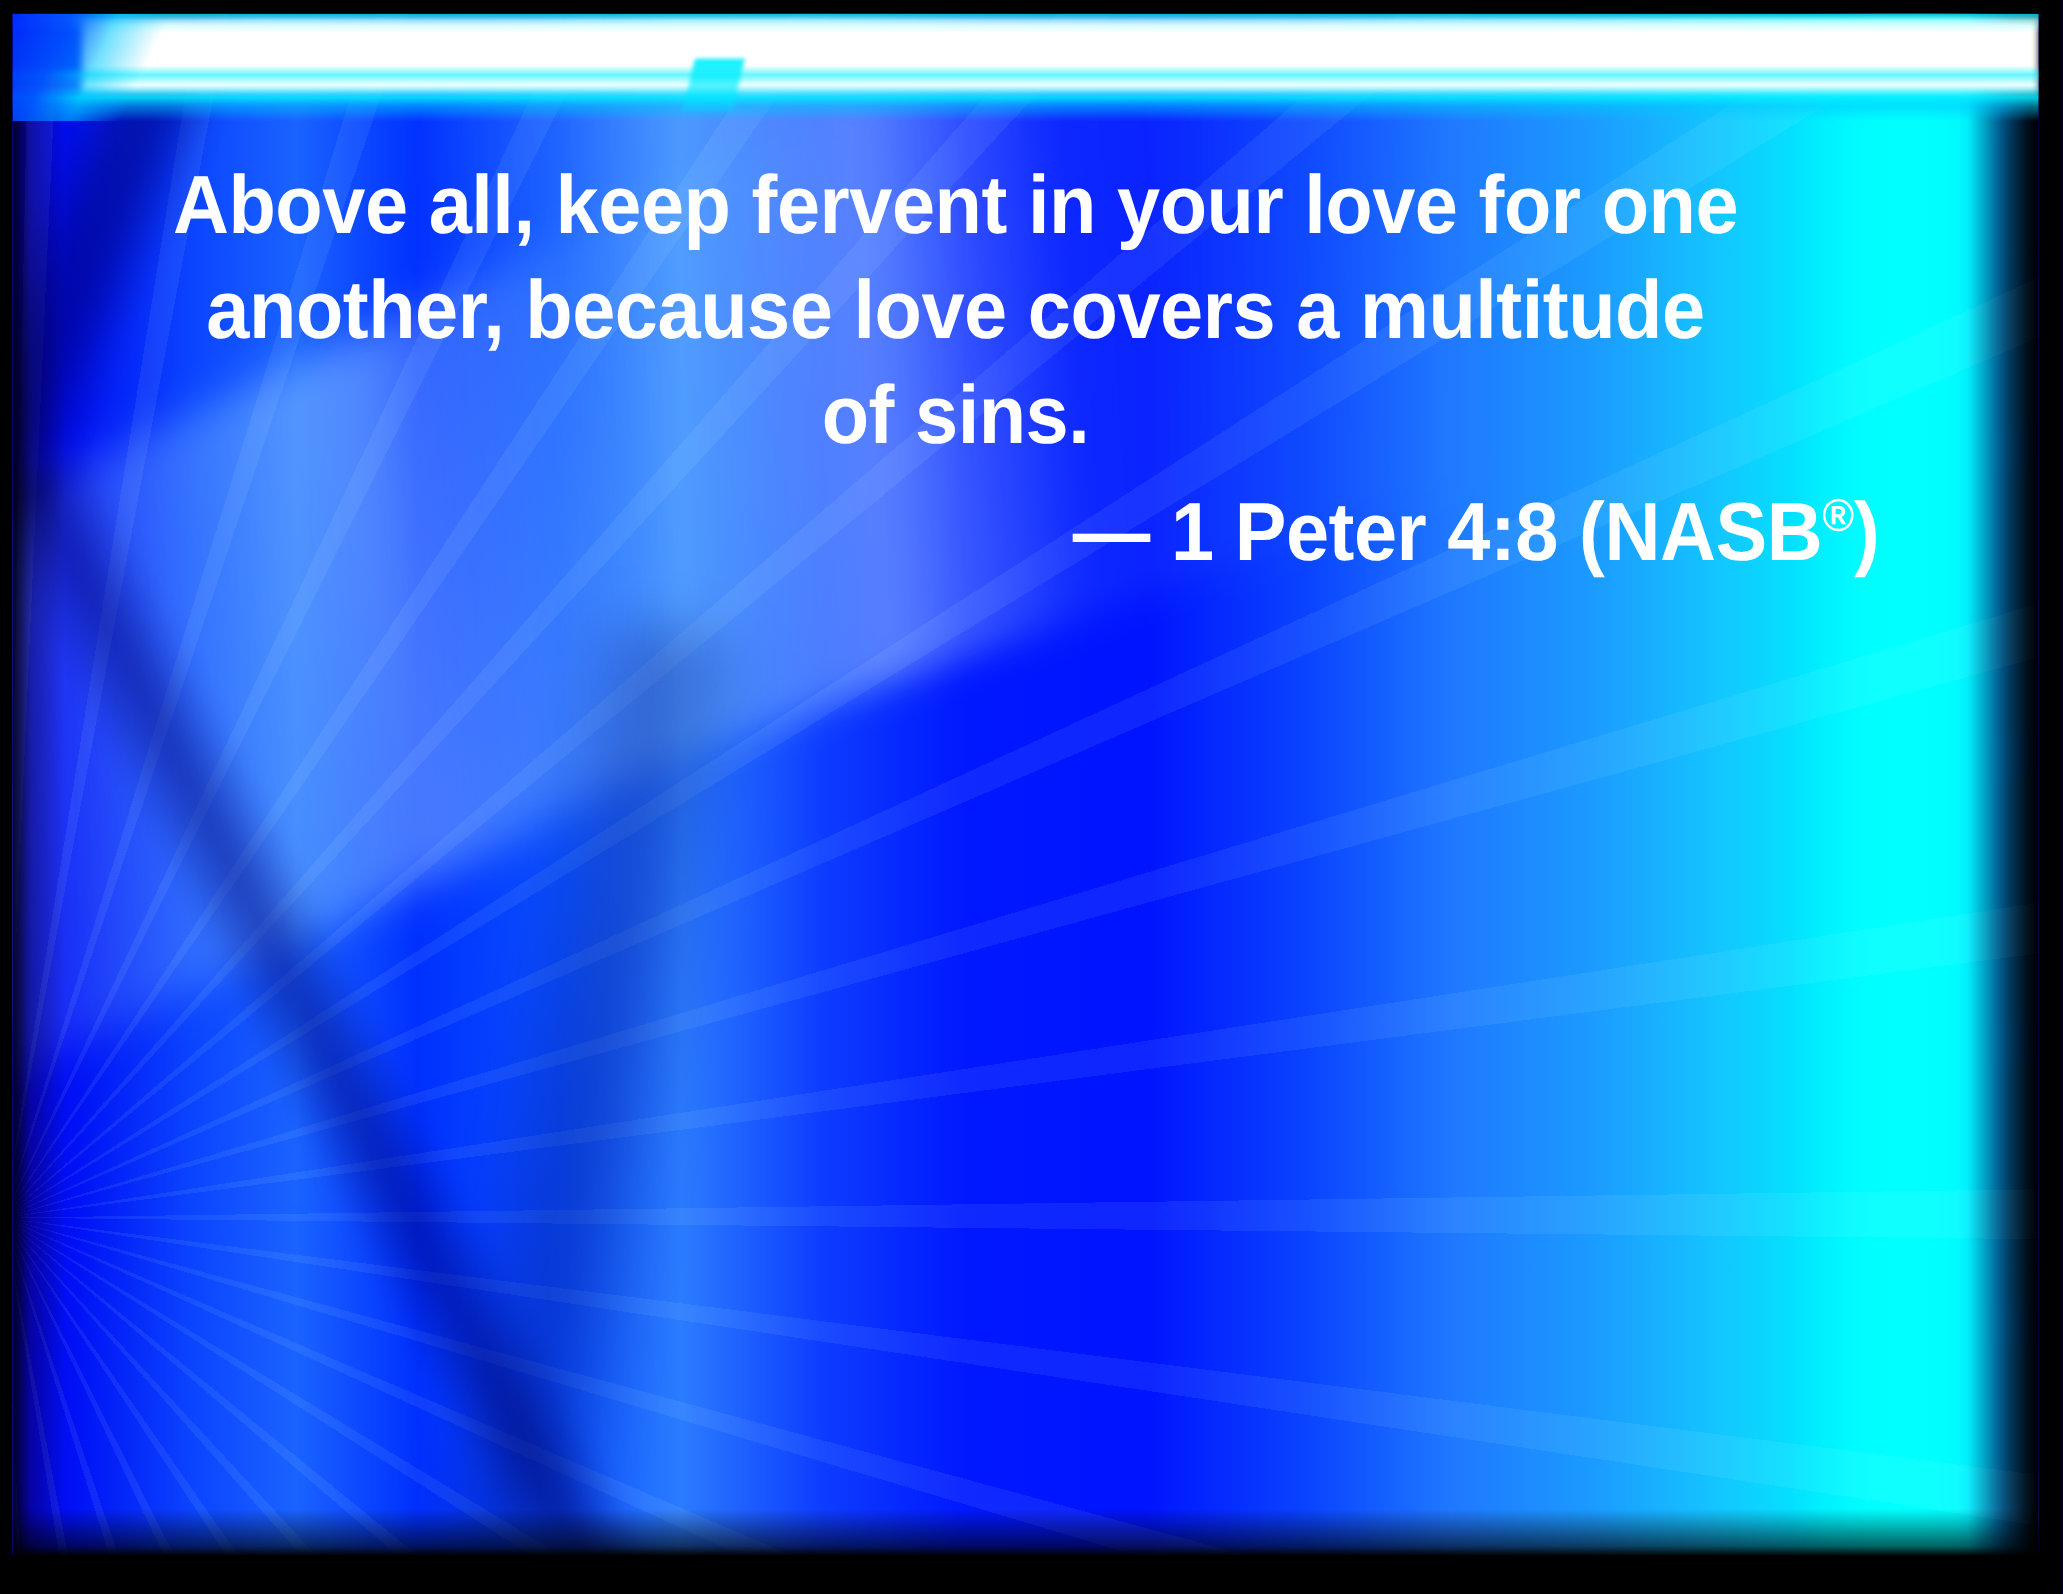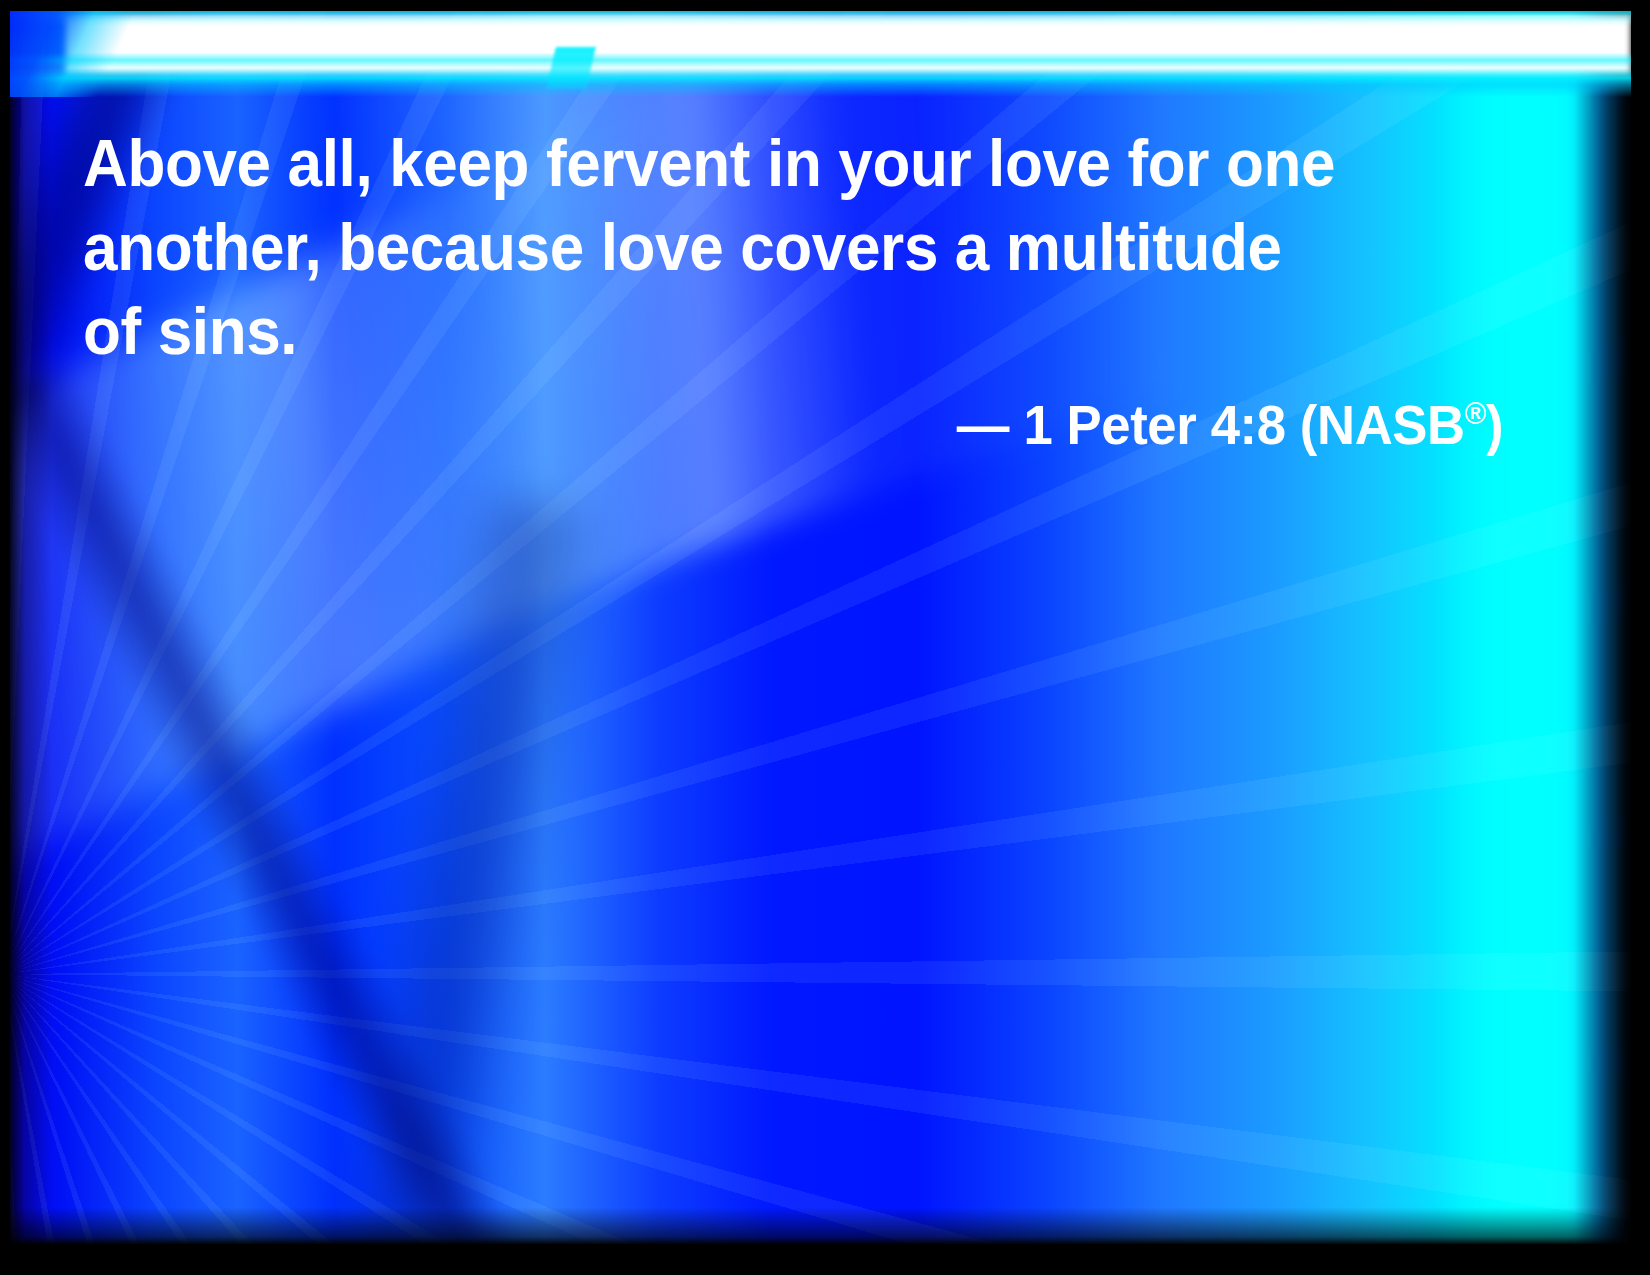--- a/index.html
+++ b/index.html
@@ -281,23 +281,24 @@
     left: 0;
     top: 0;
     width: 100%;
     height: 100%;
     z-index: 3;
     pointer-events: none;
   }
 
   #verse-block {
     position: absolute;
-    left: 83px;
+    left: 97px;
     top: 121px;
     width: 1420px;
+    text-align: center;
   }
 
   .verse-line,
   #verse-reference {
     color: #ffffff;
     font-weight: bold;
     font-stretch: condensed;
     letter-spacing: -0.4px;
     white-space: nowrap;
   }
@@ -310,21 +311,21 @@
     transform: scaleX(0.94);
     transform-origin: left center;
   }
 
   #verse-reference {
     position: absolute;
     left: 83px;
     top: 383px;
     width: 1420px;
     text-align: right;
-    font-size: 56px;
+    font-size: 66px;
     line-height: 84px;
     font-family: "Liberation Sans Narrow", "Liberation Sans",
                  "DejaVu Sans Condensed", "DejaVu Sans", sans-serif;
   }
   #verse-reference .ref-inner {
     display: inline-block;
     transform: scaleX(0.94);
     transform-origin: right center;
   }
   #verse-reference sup {

